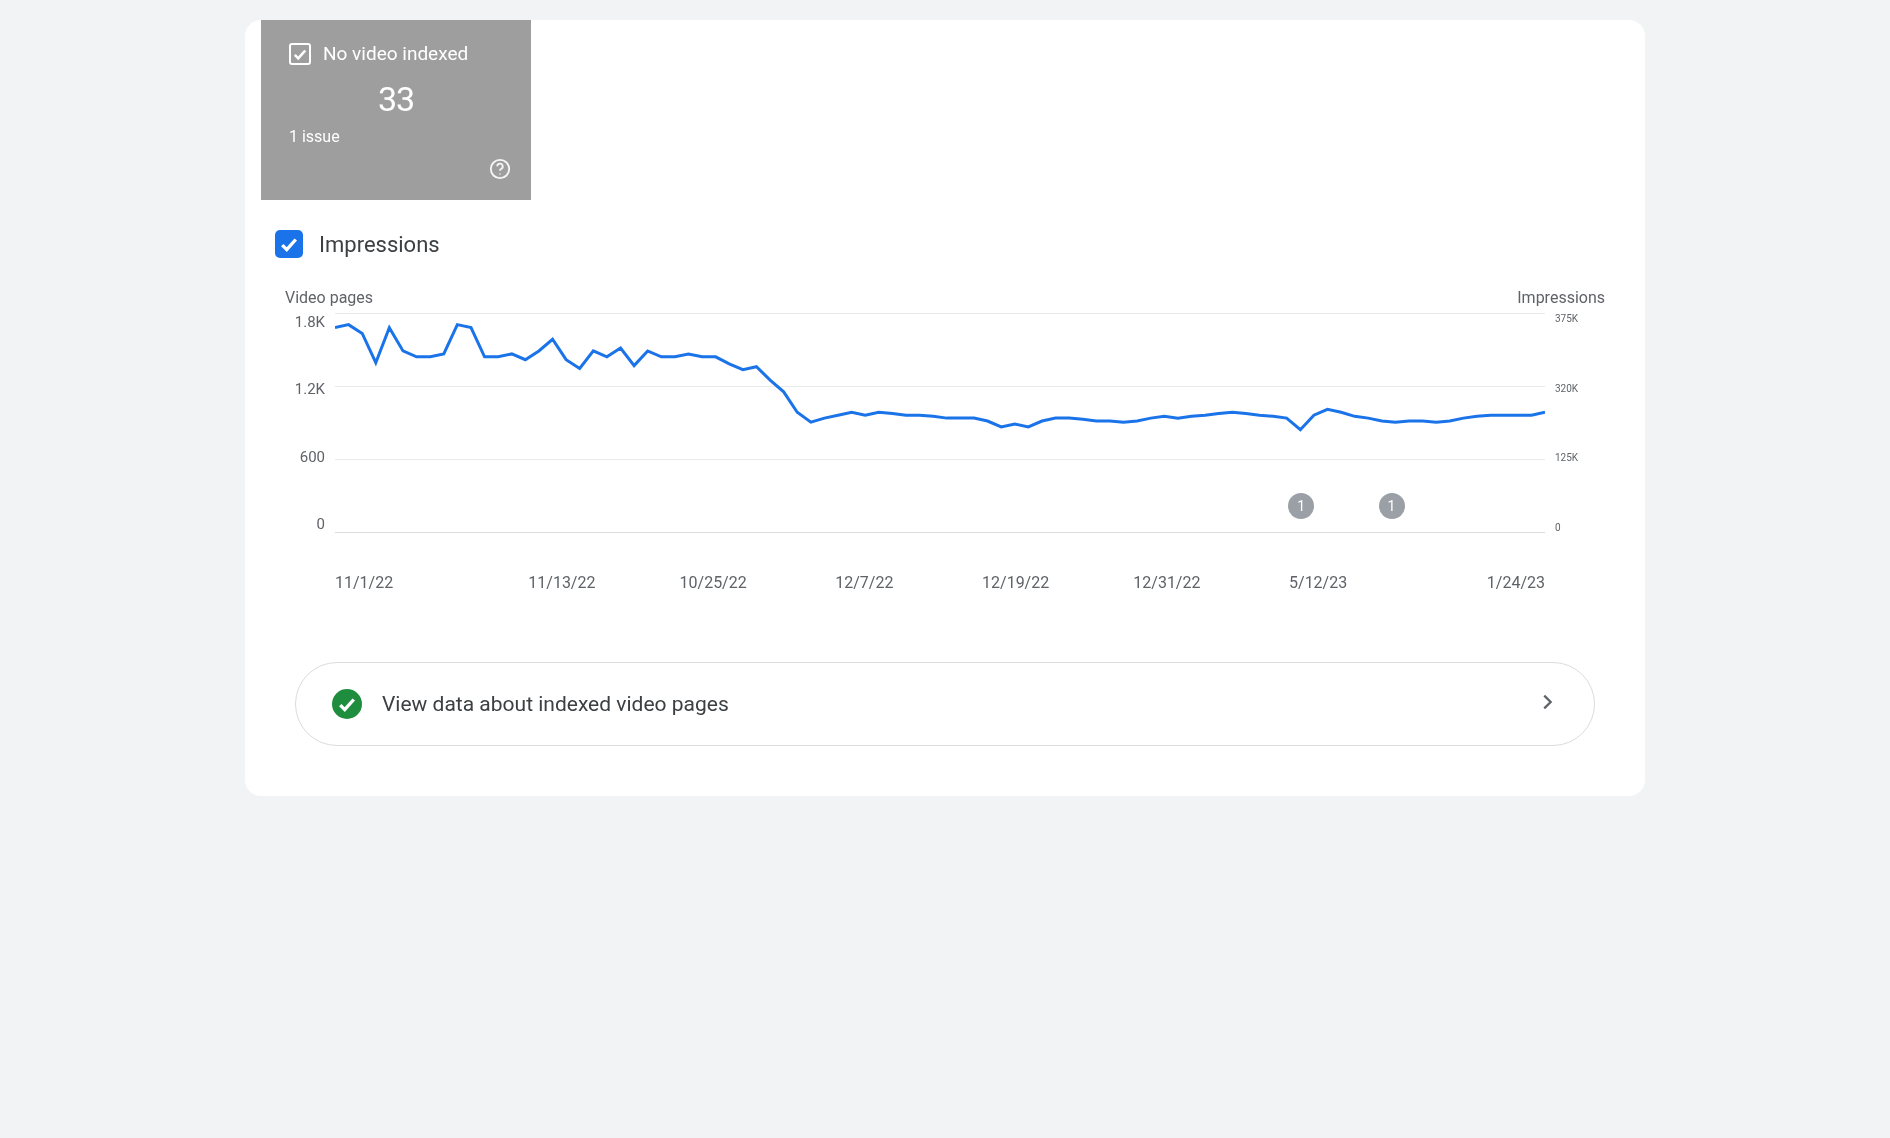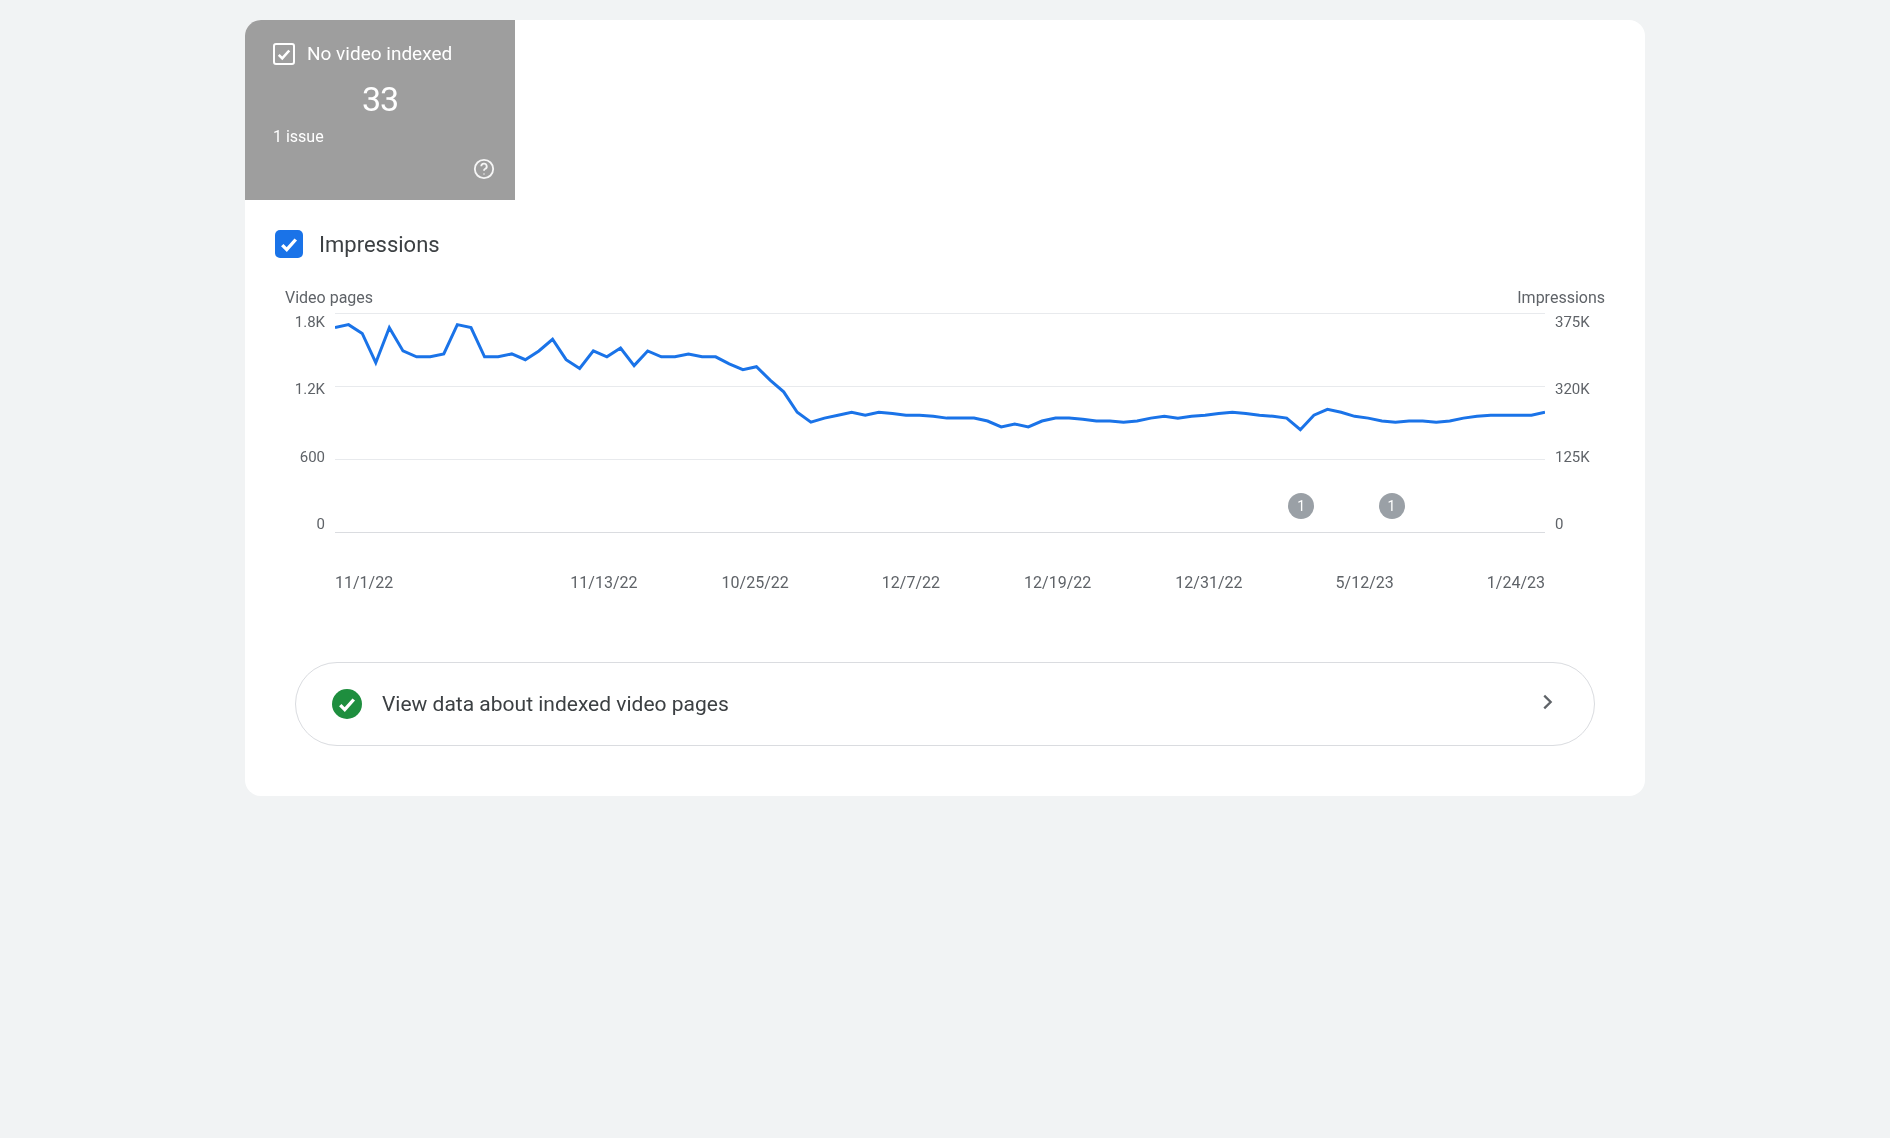--- a/index.html
+++ b/index.html
@@ -23,20 +23,21 @@
     .tabs {
       display: flex;
     }
     .tab {
       width: 270px;
       height: 180px;
       padding: 22px 28px;
       position: relative;
       color: #fff;
       cursor: pointer;
+      margin-left: 16px;
     }
     .tab-grey {
       background: #9e9e9e;
     }
     .tab-green {
       background: #1e8e3e;
     }
     .tab-header {
       display: flex;
       align-items: center;
@@ -141,21 +142,21 @@
       color: #5f6368;
       height: 220px;
     }
     .y-axis-right {
       width: 60px;
       display: flex;
       flex-direction: column;
       justify-content: space-between;
       align-items: flex-start;
       padding-left: 10px;
-      font-size: 15px;
+      font-size: 10px;
       color: #5f6368;
       height: 220px;
     }
     .plot {
       flex: 1;
       height: 220px;
       position: relative;
       border-bottom: 1px solid #dadce0;
     }
     .gridline {
@@ -200,21 +201,21 @@
     .x-axis {
       display: flex;
       margin-top: 40px;
       font-size: 16px;
       color: #5f6368;
       padding-left: 50px;
       padding-right: 60px;
     }
     .x-tick {
       flex: 1;
-      text-align: right;
+      text-align: center;
     }
     .x-tick:first-child{ text-align: left; }
     .x-tick:last-child{ text-align: right; }
     .markers {
       position: absolute;
       left: 50px;
       right: 60px;
       top: 225px;
       height: 30px;
     }

